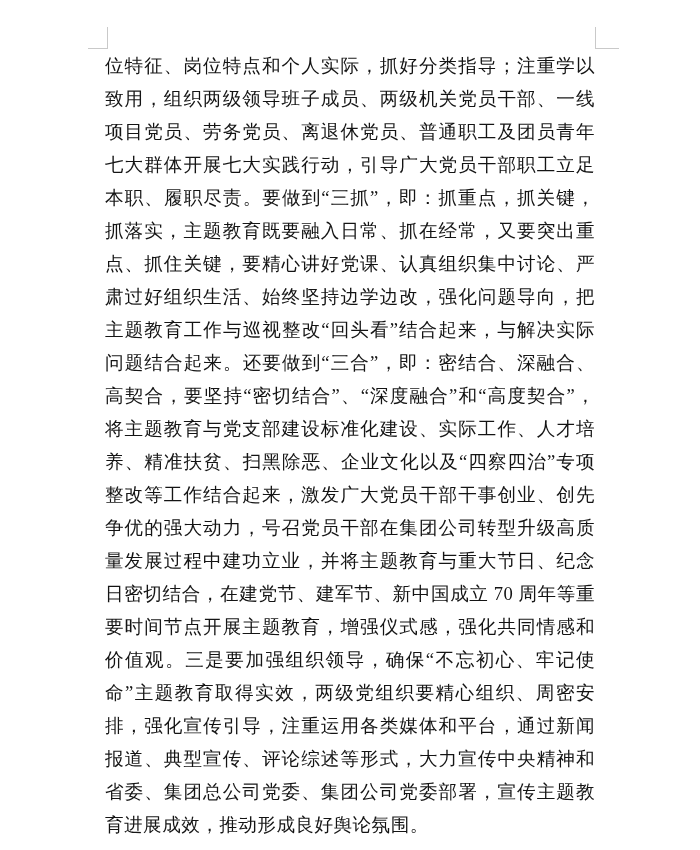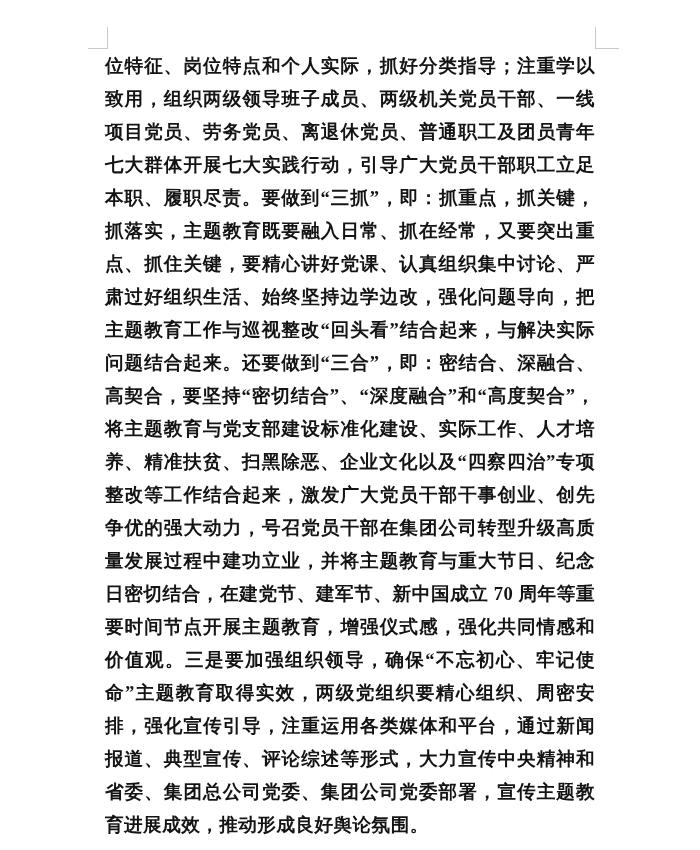--- a/index.html
+++ b/index.html
@@ -42,24 +42,24 @@
     width: 490px;
     font-size: 18.6px;
     line-height: 33px;
     letter-spacing: 0.45px;
     color: #141414;
     text-align: justify;
     text-justify: inter-ideograph;
     word-break: break-all;
   }
   .text-block .run {
-    font-weight: 700;
+    font-weight: 400;
   }
   .text-block .run.bold {
-    font-weight: 700;
+    font-weight: 400;
   }
 </style>
 </head>
 <body>
 
 <div class="page" style="background: rgb(255, 255, 255);">
   <div class="corner-mark left" style="border-color: rgb(201, 201, 201);"></div>
   <div class="corner-mark right" style="border-color: rgb(201, 201, 201);"></div>
   <div class="text-block" style="color: rgb(20, 20, 20);"><span class="run">位特征、岗位特点和个人实际，抓好分类指导；注重学以致用，组织两级领导班子成员、两级机关党员干部、一线项目党员、劳务党员、离退休党员、普通职工及团员青年七大群体开展七大实践行动，引导广大党员干部职工立足本职、履职尽责。要做到</span><span class="run bold">“三抓”</span><span class="run">，即：</span><span class="run bold">抓重点，抓关键，抓落实，</span><span class="run">主题教育既要融入日常、抓在经常，又要突出重点、抓住关键，要精心讲好党课、认真组织集中讨论、严肃过好组织生活、始终坚持边学边改，强化问题导向，把主题教育工作与巡视整改“回头看”结合起来，与解决实际问题结合起来。还要做到</span><span class="run bold">“三合”</span><span class="run">，即：</span><span class="run bold">密结合、深融合、高契合，</span><span class="run">要坚持“密切结合”、“深度融合”和“高度契合”，将主题教育与党支部建设标准化建设、实际工作、人才培养、精准扶贫、扫黑除恶、企业文化以及“四察四治”专项整改等工作结合起来，激发广大党员干部干事创业、创先争优的强大动力，号召党员干部在集团公司转型升级高质量发展过程中建功立业，并将主题教育与重大节日、纪念日密切结合，在建党节、建军节、新中国成立 70 周年等重要时间节点开展主题教育，增强仪式感，强化共同情感和价值观。</span><span class="run bold">三是要加强组织领导，确保“不忘初心、牢记使命”主题教育取得实效，</span><span class="run">两级党组织要精心组织、周密安排，强化宣传引导，注重运用各类媒体和平台，通过新闻报道、典型宣传、评论综述等形式，大力宣传中央精神和省委、集团总公司党委、集团公司党委部署，宣传主题教育进展成效，推动形成良好舆论氛围。</span></div>
 </div>

